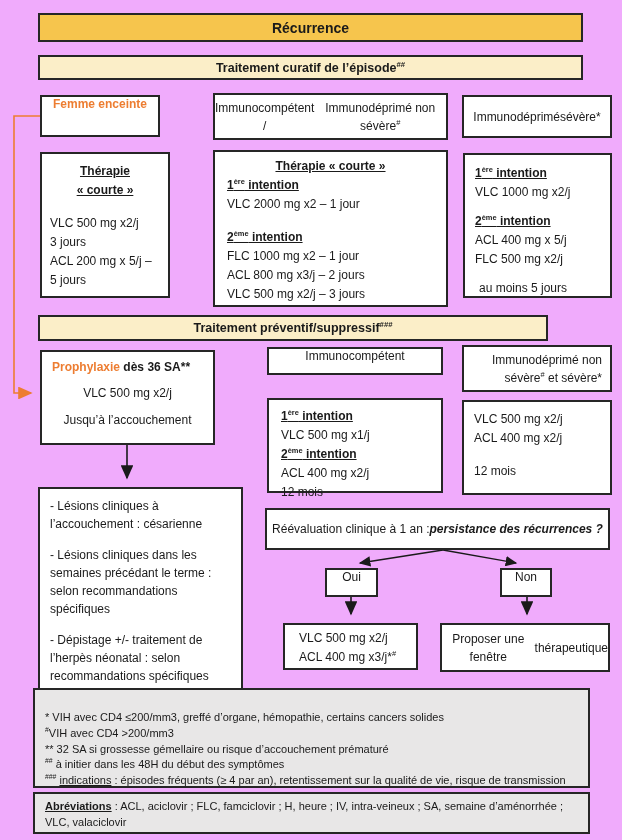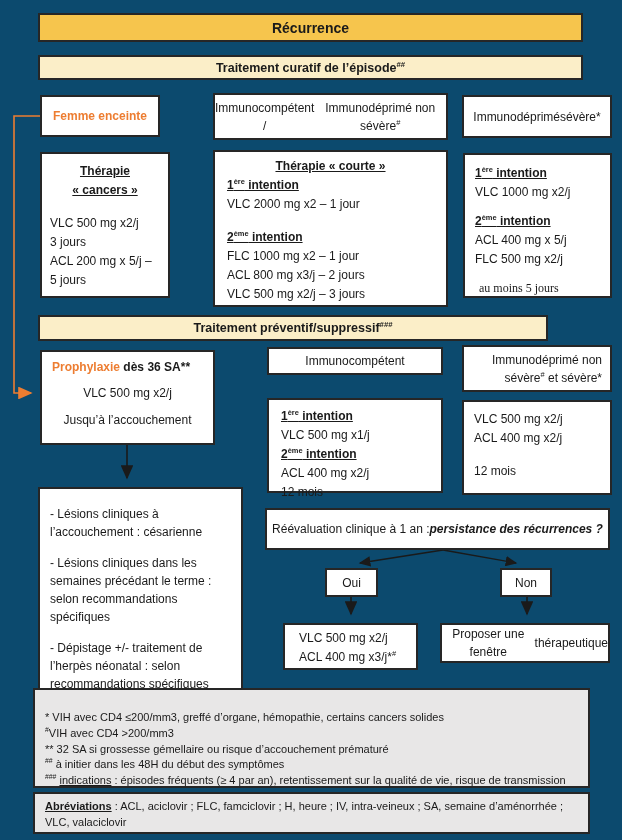--- a/index.html
+++ b/index.html
@@ -1,24 +1,24 @@
 <!DOCTYPE html>
 <html><head>
 <meta charset="utf-8">
 <style>
   html,body { margin:0; padding:0; background:#fff; }
   #canvas {
-    position:relative; width:622px; height:840px; background:#0c4a6e;
+    position:relative; width:622px; height:840px; background:#f0abfc;
     font-family:"Liberation Sans", sans-serif; color:#1a1a1a; font-size:12px;
     overflow:hidden;
   }
   .box { position:absolute; box-sizing:border-box; background:#fff; border:2px solid #262626; }
   .band { position:absolute; box-sizing:border-box; border:2px solid #262626;
           display:flex; align-items:center; justify-content:center; font-weight:bold; }
-  .flexc { display:flex; align-items:center; justify-content:center; }
+  .flexc { display:flex; justify-content:center; }
   .col { display:flex; flex-direction:row; align-items:center; justify-content:center; }
   .center { text-align:center; }
   .bu { font-weight:bold; text-decoration:underline; }
   .bold { font-weight:bold; }
   .orange { color:#ED7D31; font-weight:bold; }
   sup { font-size:0.62em; line-height:0; }
   .line { line-height:19px; }
   .gap { height:10px; }
   .gap14 { height:14px; }
   svg.overlay { position:absolute; left:0; top:0; pointer-events:none; }
@@ -65,21 +65,21 @@
     <div><span>Immunodéprimé non sévère</span><sup>#</sup></div>
   </div>
 
   <div class="box col center" style="left:462px; top:95px; width:150px; height:43px; line-height:18px;">
     <div>Immunodéprimé</div>
     <div>sévère*</div>
   </div>
 
   <div class="box" style="left:40px; top:152px; width:130px; height:146px; padding:8px 8px;">
     <div class="center line"><span class="bu">Thérapie</span></div>
-    <div class="center line"><span class="bu">« cancers »</span></div>
+    <div class="center line"><span class="bu">« courte »</span></div>
     <div class="gap14"></div>
     <div class="line">VLC 500 mg x2/j</div>
     <div class="line">3 jours</div>
     <div class="line">ACL 200 mg x 5/j –</div>
     <div class="line">5 jours</div>
   </div>
 
   <div class="box" style="left:213px; top:150px; width:235px; height:157px; padding:5px 12px;">
     <div class="center line"><span class="bu">Thérapie « courte »</span></div>
     <div class="line"><span class="bu"><span>1</span><sup>ère</sup><span> intention</span></span></div>
@@ -92,21 +92,21 @@
   </div>
 
   <div class="box" style="left:463px; top:153px; width:149px; height:145px; padding:9px 10px;">
     <div class="line"><span class="bu"><span>1</span><sup>ère</sup><span> intention</span></span></div>
     <div class="line">VLC 1000 mg x2/j</div>
     <div class="gap"></div>
     <div class="line"><span class="bu"><span>2</span><sup>ème</sup><span> intention</span></span></div>
     <div class="line">ACL 400 mg x 5/j</div>
     <div class="line">FLC 500 mg x2/j</div>
     <div class="gap"></div>
-    <div class="line" style="padding-left:4px;font-family:Liberation Serif, serif;">au moins 5 jours</div>
+    <div class="line" style="padding-left:4px;">au moins 5 jours</div>
   </div>
 
   <div class="band" style="left:38px; top:315px; width:510px; height:26px; background:#FBEEC8; font-size:12.5px;">
     <span><span>Traitement préventif/suppressif</span><sup>###</sup></span>
   </div>
 
   <div class="box" style="left:40px; top:350px; width:175px; height:95px; padding:8px 10px;">
     <div class="bold"><span class="orange">Prophylaxie</span><span> dès 36 SA**</span></div>
     <div class="center" style="margin-top:12px;">VLC 500 mg x2/j</div>
     <div class="center" style="margin-top:13px;">Jusqu’à l’accouchement</div>
@@ -128,21 +128,21 @@
     <div class="line">12 mois</div>
   </div>
 
   <div class="box" style="left:462px; top:400px; width:150px; height:95px; padding:8px 10px;">
     <div class="line">VLC 500 mg x2/j</div>
     <div class="line">ACL 400 mg x2/j</div>
     <div class="gap14"></div>
     <div class="line">12 mois</div>
   </div>
 
-  <div class="box" style="left:38px; top:487px; width:205px; height:232px; padding:16px 10px; line-height:18px;">
+  <div class="box" style="left:38px; top:487px; width:205px; height:232px; padding:8px 10px; line-height:18px;">
     <div>- Lésions cliniques à l’accouchement : césarienne</div>
     <div style="margin-top:13px;">- Lésions cliniques dans les semaines précédant le terme : selon recommandations spécifiques</div>
     <div style="margin-top:13px;">- Dépistage +/- traitement de l’herpès néonatal : selon recommandations spécifiques</div>
   </div>
 
   <div class="box col" style="left:265px; top:508px; width:345px; height:42px; line-height:18px;">
     <div>Réévaluation clinique à 1 an :</div>
     <div class="it-bold">persistance des récurrences ?</div>
   </div>
 
@@ -152,21 +152,21 @@
 
   <div class="box flexc" style="left:500px; top:568px; width:52px; height:29px;">
     <span>Non</span>
   </div>
 
   <div class="box" style="left:283px; top:623px; width:135px; height:47px; padding:4px 14px; line-height:19px;">
     <div>VLC 500 mg x2/j</div>
     <div><span>ACL 400 mg x3/j*</span><sup>#</sup></div>
   </div>
 
-  <div class="box col center" style="left:440px; top:623px; width:170px; height:40px; line-height:18px;">
+  <div class="box col center" style="left:440px; top:623px; width:170px; height:49px; line-height:18px;">
     <div>Proposer une fenêtre</div>
     <div>thérapeutique</div>
   </div>
 
   <div class="box" style="left:33px; top:688px; width:557px; height:100px; background:#E8E7E7; padding:20px 10px; font-size:11px;">
     <div class="fn-line">* VIH avec CD4 ≤200/mm3, greffé d’organe, hémopathie, certains cancers solides</div>
     <div class="fn-line"><sup>#</sup><span>VIH avec CD4 &gt;200/mm3</span></div>
     <div class="fn-line">** 32 SA si grossesse gémellaire ou risque d’accouchement prématuré</div>
     <div class="fn-line"><sup>##</sup><span> à initier dans les 48H du début des symptômes</span></div>
     <div class="fn-line"><sup>###</sup> <span class="underline">indications</span><span> : épisodes fréquents (≥ 4 par an), retentissement sur la qualité de vie, risque de transmission aux partenaires (couples sérodiscordants / multiples partenaires)</span></div>

